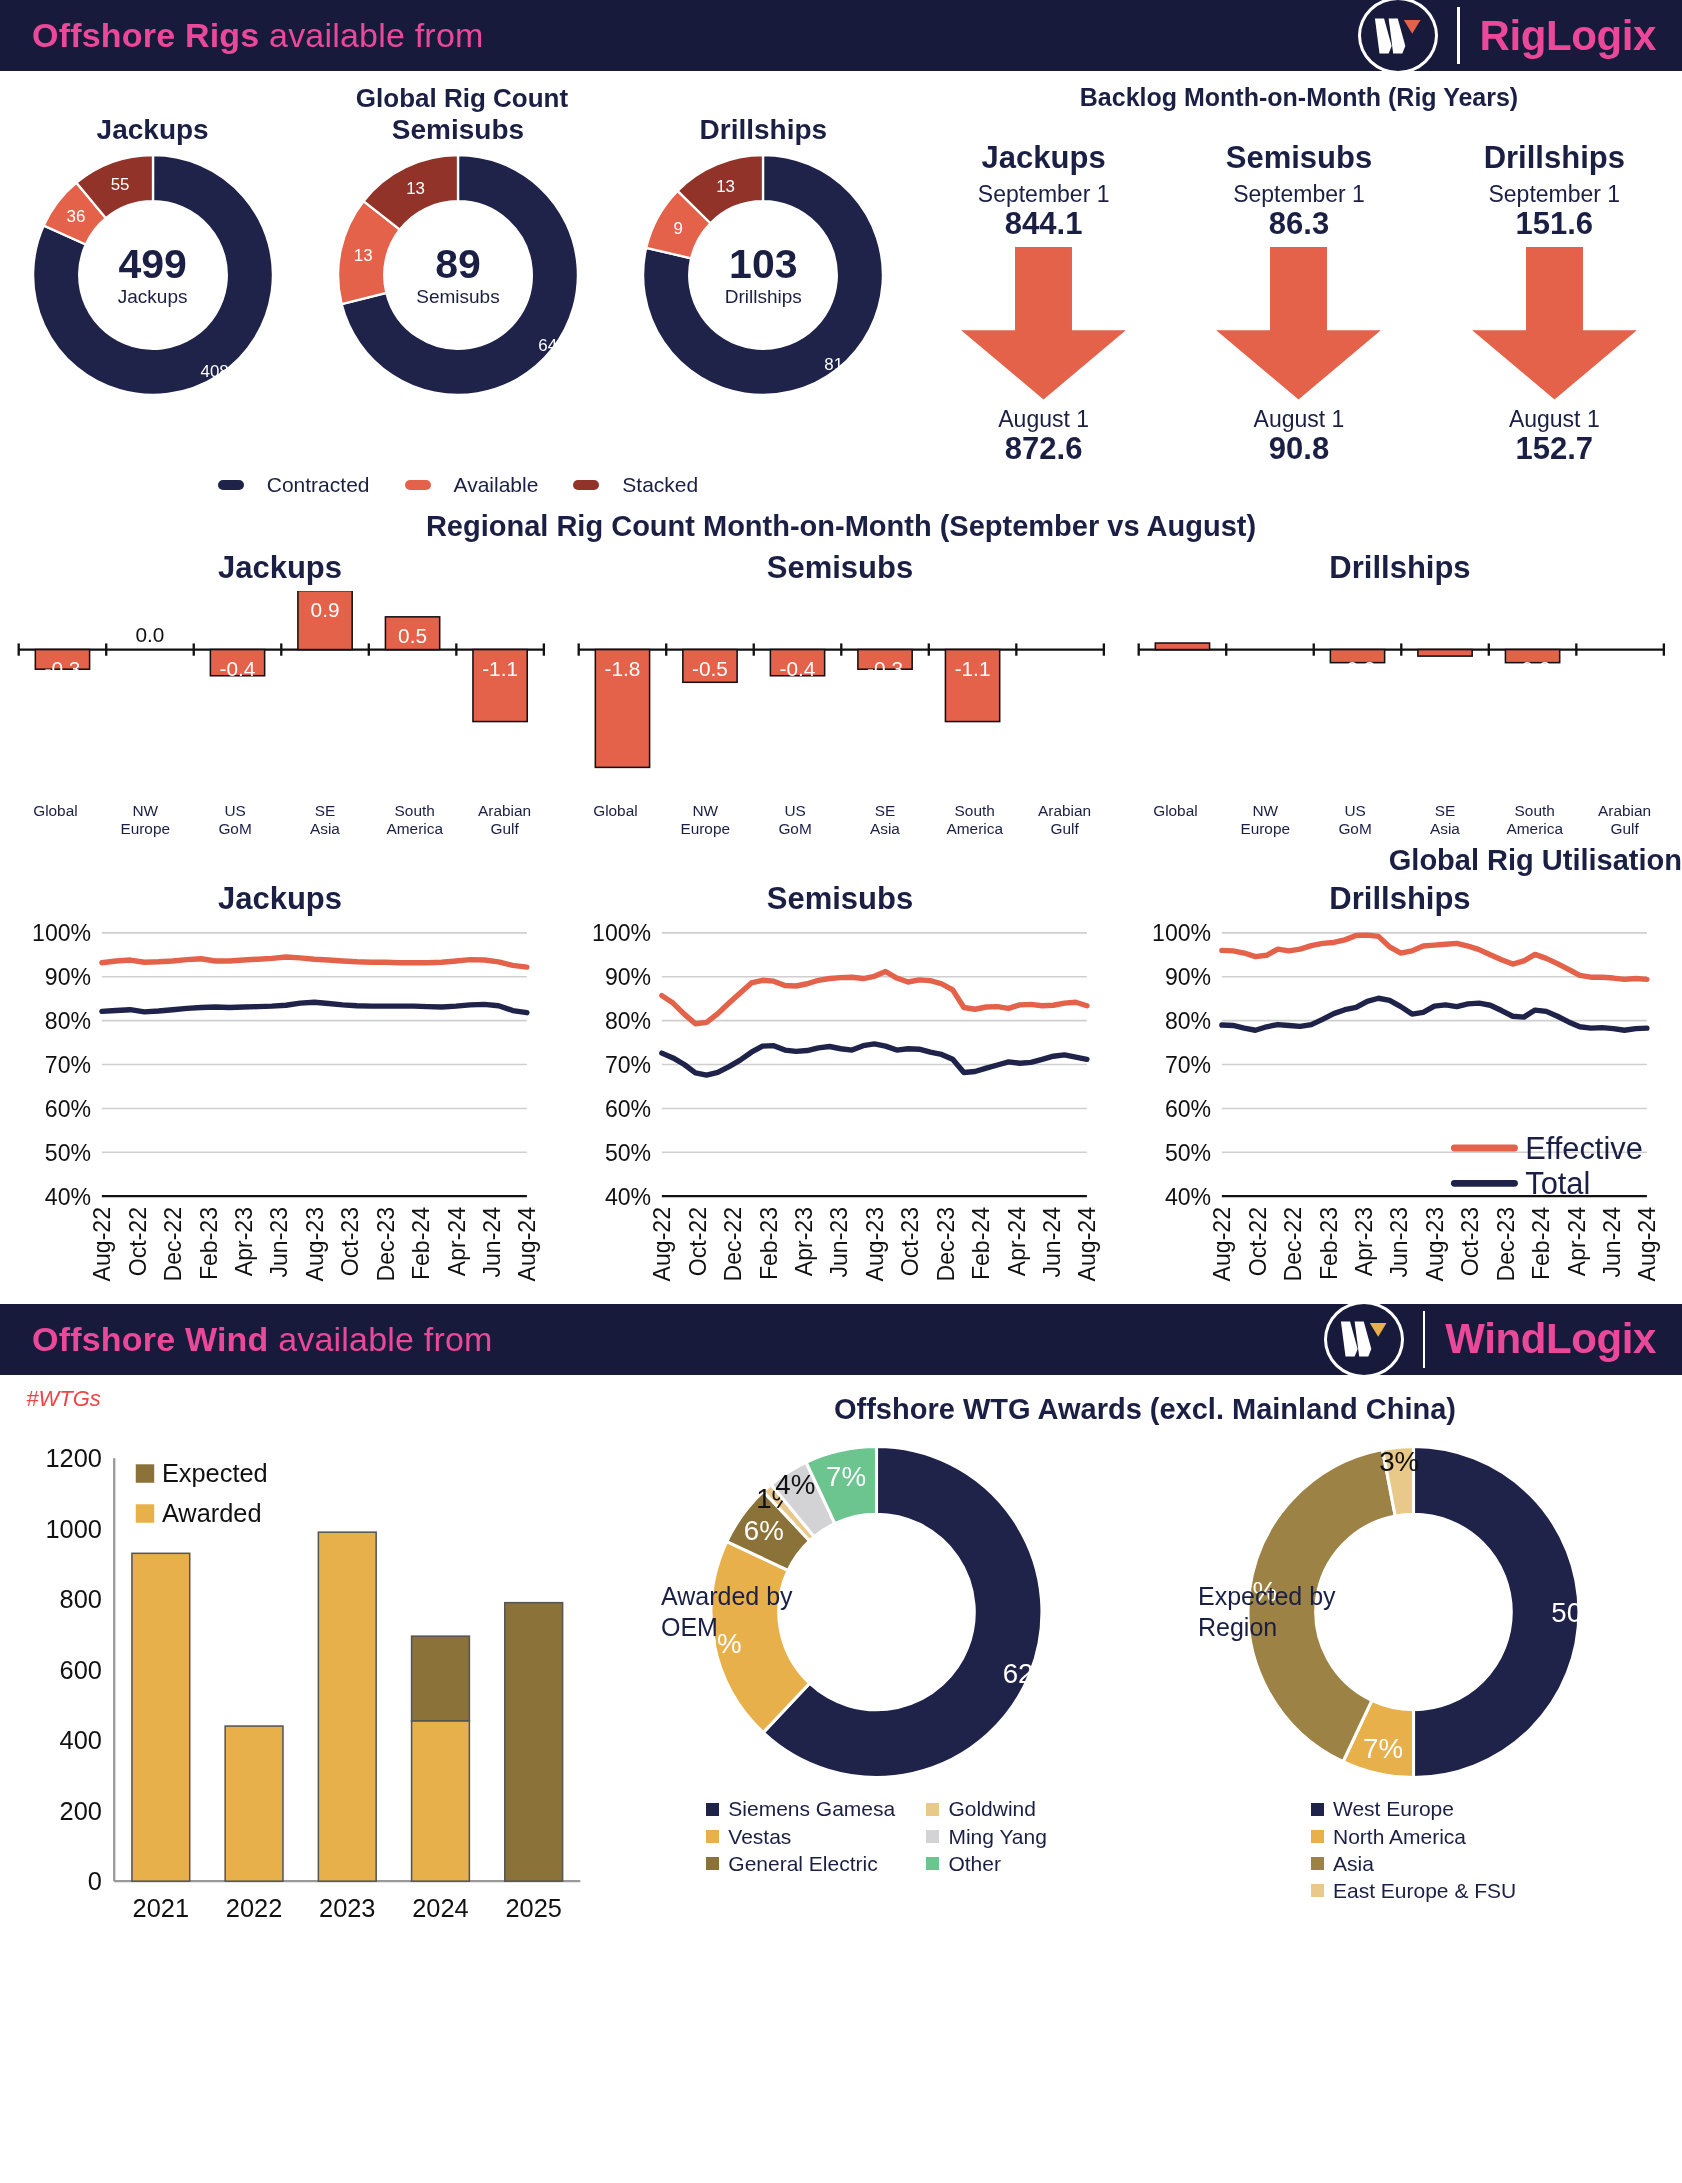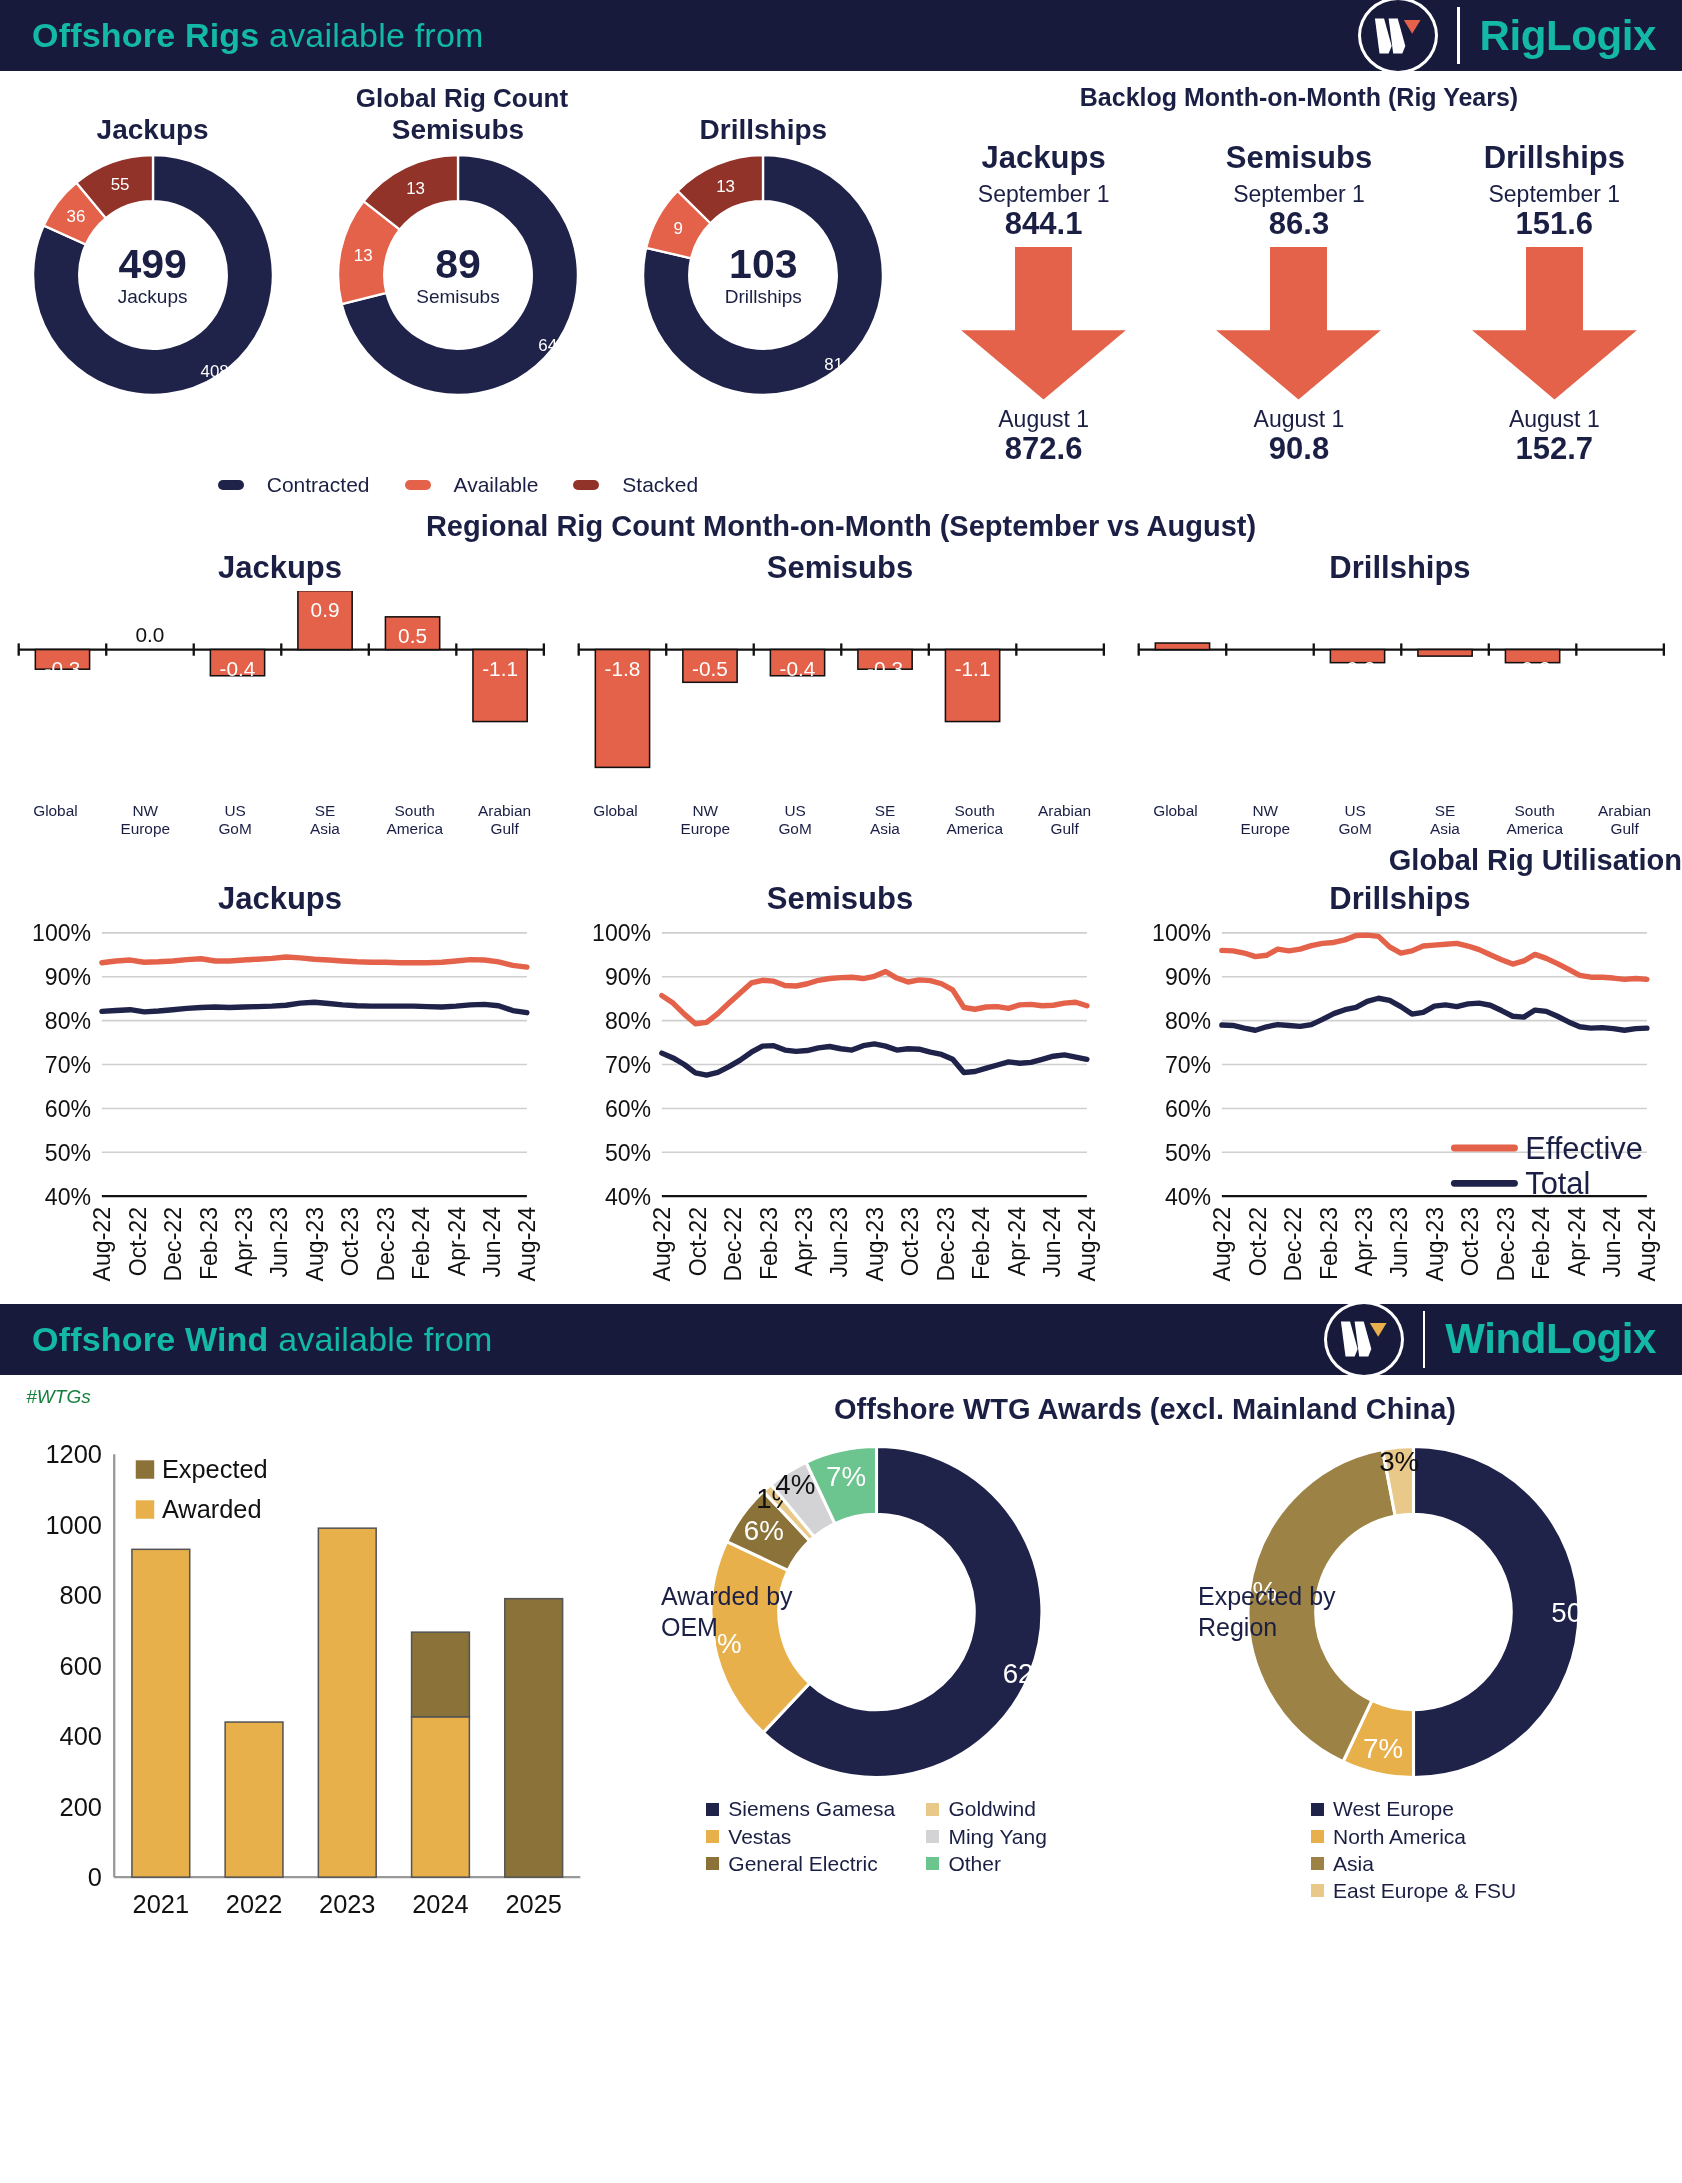--- a/index.html
+++ b/index.html
@@ -1,21 +1,21 @@
 <!DOCTYPE html>
 <html style="font-size:12.3px"><head>
 <meta charset="utf-8">
 <style>
   * { box-sizing: border-box; margin:0; padding:0; }
   html,body { width:1682px; height:2183px; background:#ffffff; }
   body { font-family:"Liberation Sans", sans-serif; color:#1b1f44; overflow:hidden; }
 
   
   .banner {
-    background:#181a3c; color:#14b8a6; height:71px; width:1682px;
+    background:#181a3c; color:#ec4899; height:71px; width:1682px;
     display:flex; align-items:center; position:relative;
   }
   .banner-title { font-size:34px; font-weight:400; margin-left:32px; letter-spacing:0.2px; }
   .banner-title b { font-weight:700; }
   .banner-right { position:absolute; right:0; top:0; height:71px; display:flex; align-items:center; }
   .logo-circle { width:102px; height:71px; position:relative; display:flex; align-items:center; justify-content:center; }
   .logo-circle .ring { position:absolute; left:10.8px; top:-3.1px; width:80px; height:77px; border:3.1px solid #fff; border-radius:50%; }
   .wmark { position:relative; width:51px; height:38px; }
   .wmark svg { display:block; }
   .divider-v { width:2.3px; height:57px; background:#fff; margin:0 20px 0 7.7px; }
@@ -63,21 +63,21 @@
   .sec3-title { text-align:right; font-size:29px; font-weight:700; padding:6.2px 0 0; }
   .util-row { display:flex; }
   .util-col { width:560px; }
   .util-col h3 { text-align:center; font-size:31px; font-weight:700; margin:4.6px 0 1.5px; }
   .util-chart { width:539px; height:385px; margin:0 auto; position:relative; }
   .util-chart svg { display:block; }
 
   
   .sec4 { display:flex; width:1682px; }
   .wtg-bars { width:608px; position:relative; padding-left:14px; }
-  .wtg-unit { font-size:19px; font-style:italic; color:#15803d; padding:10.8px 0 0 12.3px; }
+  .wtg-unit { font-size:22px; font-style:italic; color:#ef4444; padding:10.8px 0 0 12.3px; }
   .wtg-chart { width:585px; height:523px; position:relative; }
   .wtg-chart svg { display:block; }
   .wind-right { flex:1; position:relative; }
   .wind-title { text-align:center; font-size:29px; font-weight:700; padding:18.5px 0 0; }
   .pie-row { display:flex; justify-content:space-around; margin-top:4.6px; }
   .pie-col { width:477px; position:relative; }
   .pie-wrap { position:relative; width:431px; height:362px; margin:0 auto; }
   .pie-wrap svg { display:block; }
   .pie-center { position:absolute; inset:0; display:flex; flex-direction:column; align-items:flex-start; justify-content:center; font-size:25px; line-height:1.25; pointer-events:none; }
   .pie-legend { display:grid; gap:3.1px 31px; margin:4.6px auto 0; width:max-content; font-size:21px; }

